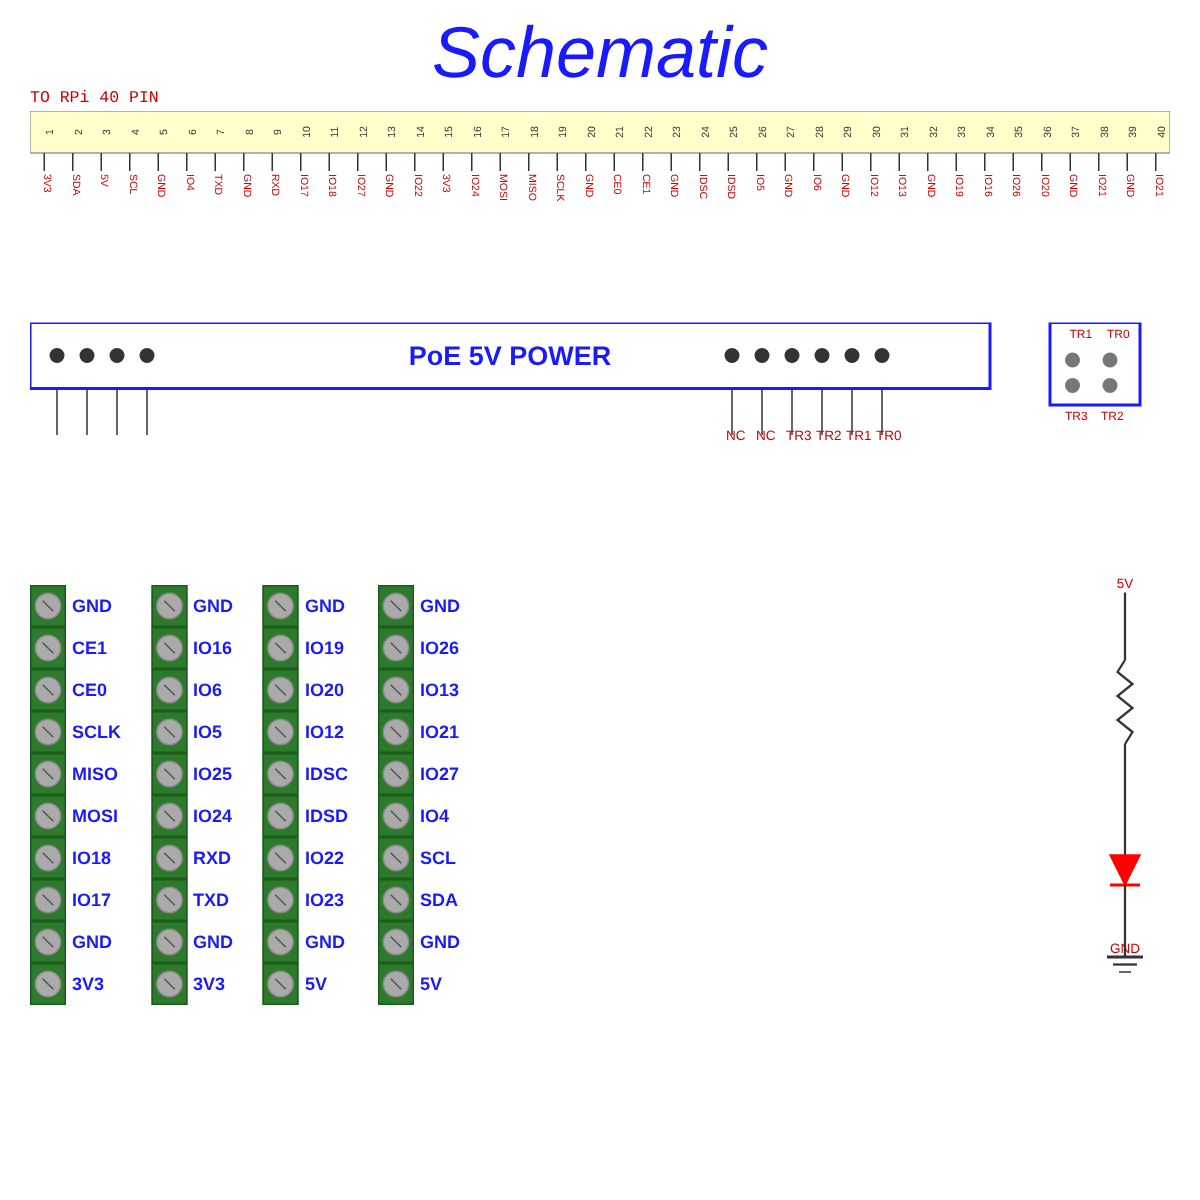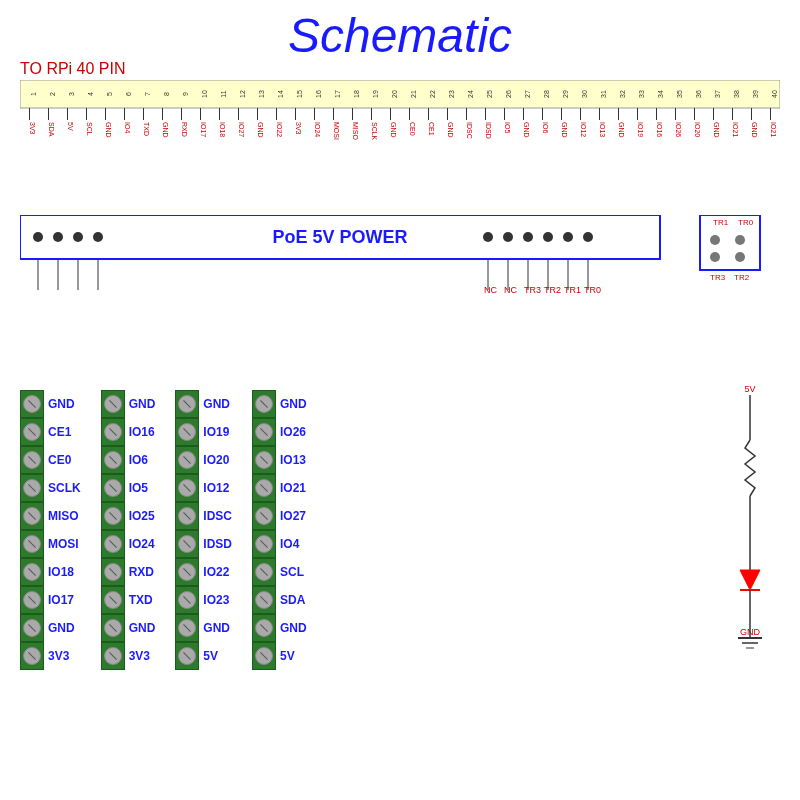--- a/index.html
+++ b/index.html
@@ -107,21 +107,21 @@
       position: absolute;
       right: 10px;
       top: 380px;
     }
   </style>
 </head>
 <body>
 
 <h1 class="page-title">Schematic</h1>
 
-<div class="rpi-section"><div style="font-size:16px;color:#cc0000;margin-bottom:2px;">TO RPi 40 PIN</div><svg width="760" height="130">
+<div class="rpi-section"><div style="font-size:11px;color:#cc0000;margin-bottom:2px;font-family:Liberation Mono, monospace;">TO RPi 40 PIN</div><svg width="760" height="130">
       <rect x="0" y="0" width="760" height="28" fill="#ffffcc" stroke="#999" stroke-width="1"></rect>
       <text x="9.5" y="20" font-size="7" fill="#333" text-anchor="middle" transform="rotate(-90, 9.5, 14)">1</text>
       <line x1="9.5" y1="28" x2="9.5" y2="40" stroke="#333" stroke-width="1"></line>
       <text x="9.5" y="42" font-size="7" fill="#cc0000" text-anchor="start" transform="rotate(90, 9.5, 42)">3V3</text>
       <text x="28.5" y="20" font-size="7" fill="#333" text-anchor="middle" transform="rotate(-90, 28.5, 14)">2</text>
       <line x1="28.5" y1="28" x2="28.5" y2="40" stroke="#333" stroke-width="1"></line>
       <text x="28.5" y="42" font-size="7" fill="#cc0000" text-anchor="start" transform="rotate(90, 28.5, 42)">SDA</text>
       <text x="47.5" y="20" font-size="7" fill="#333" text-anchor="middle" transform="rotate(-90, 47.5, 14)">3</text>
       <line x1="47.5" y1="28" x2="47.5" y2="40" stroke="#333" stroke-width="1"></line>
       <text x="47.5" y="42" font-size="7" fill="#cc0000" text-anchor="start" transform="rotate(90, 47.5, 42)">5V</text>

